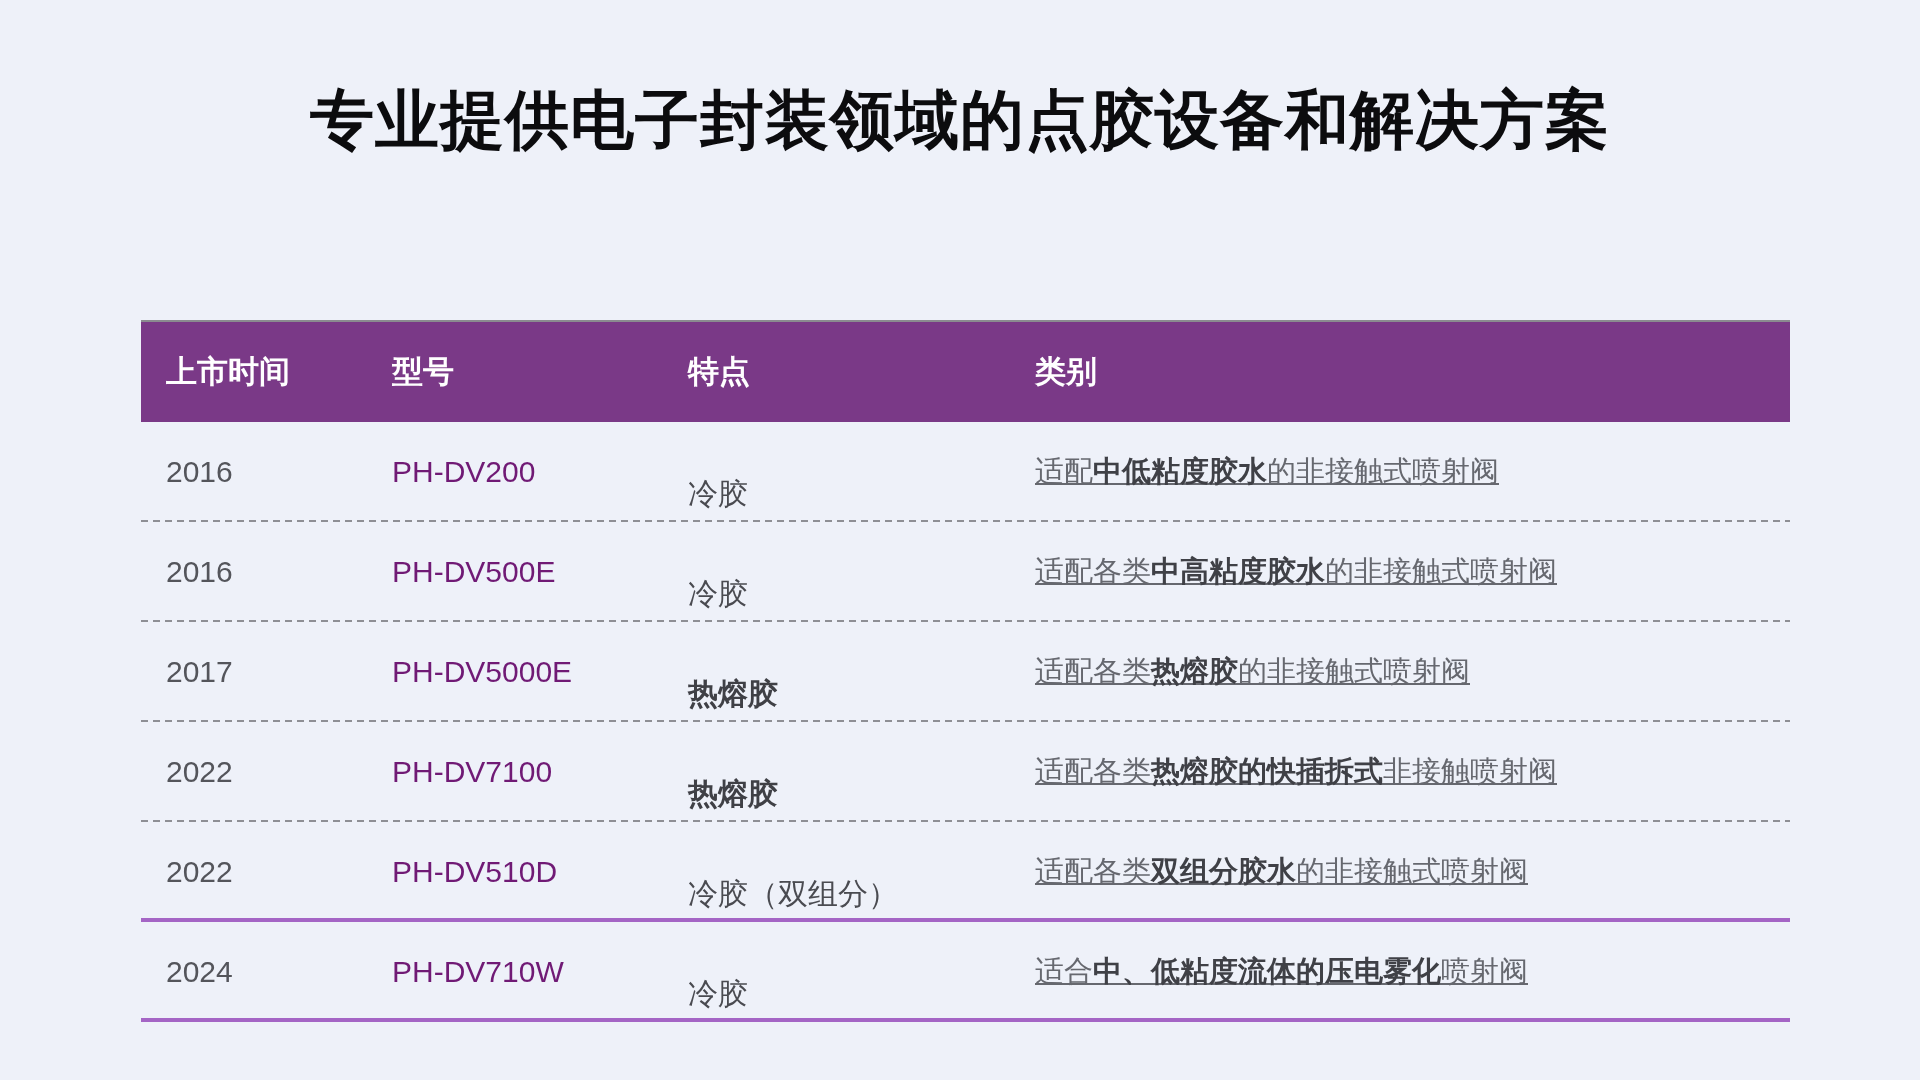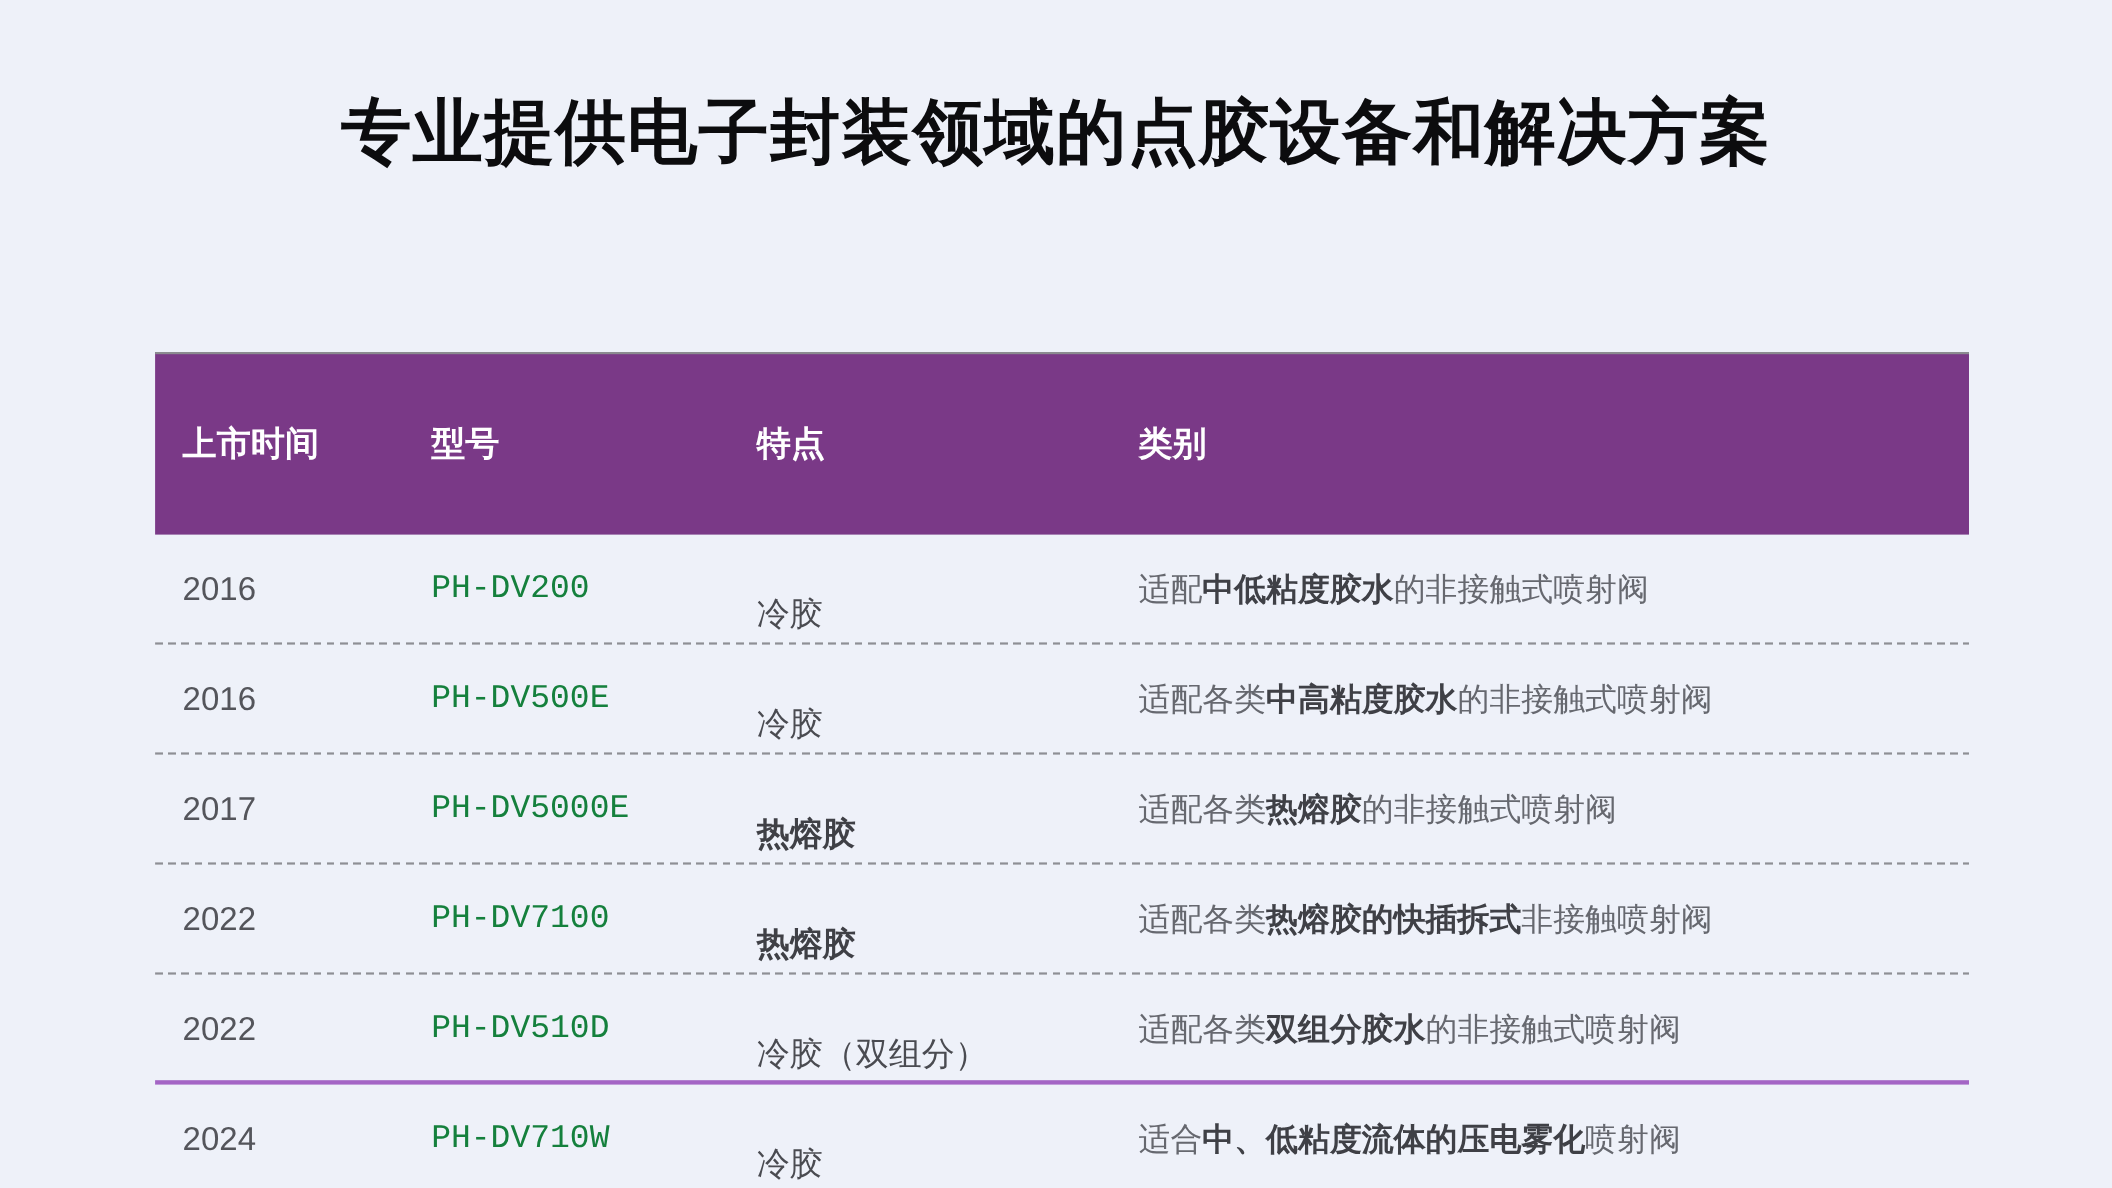--- a/index.html
+++ b/index.html
@@ -24,21 +24,21 @@
     position: absolute;
     left: 141px;
     top: 243px;
     width: 1649px;
   }
 
   .thead {
     display: grid;
     grid-template-columns: 226px 296px 347px 1fr;
     align-items: center;
-    height: 166px;
+    height: 102px;
     padding: 0 25px;
     background: #7a3987;
     border-top: 2px solid #8b8b90;
     color: #ffffff;
     font-size: 31px;
     font-weight: 700;
   }
 
   .trow {
     display: grid;
@@ -58,24 +58,24 @@
   }
   .trow.sep-solid::after {
     content: "";
     position: absolute;
     left: 0; right: 0; bottom: 0;
     height: 4px;
     background: #a465c5;
   }
 
   .cell-year   { color: #54555b; }
-  .cell-model  { color: #15803d; font-weight: 400; font-family: Liberation Mono, monospace; }
+  .cell-model  { color: #701a75; font-weight: 400; }
   .cell-category { color: #4a4b51; margin-top: 44px; }
   .cell-category.bold { font-weight: 700; color: #3f4046; }
-  .cell-feature { color: #66686f; font-size: 29px; }
+  .cell-feature { color: #66686f; font-size: 29px; text-decoration: underline; }
   .cell-feature .b { font-weight: 700; color: #3f4046; }
 </style>
 </head>
 <body>
 
 <div class="page">
   <h1 class="title">专业提供电子封装领域的点胶设备和解决方案</h1>
 
   <div class="table">
     <div class="thead">

